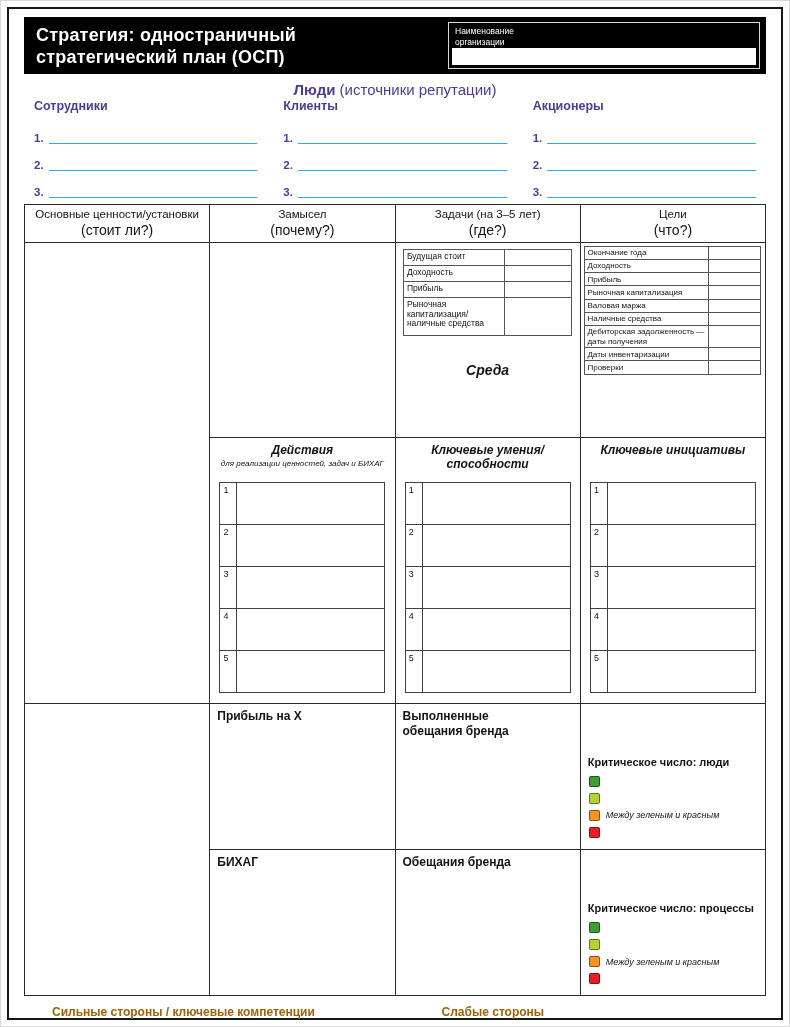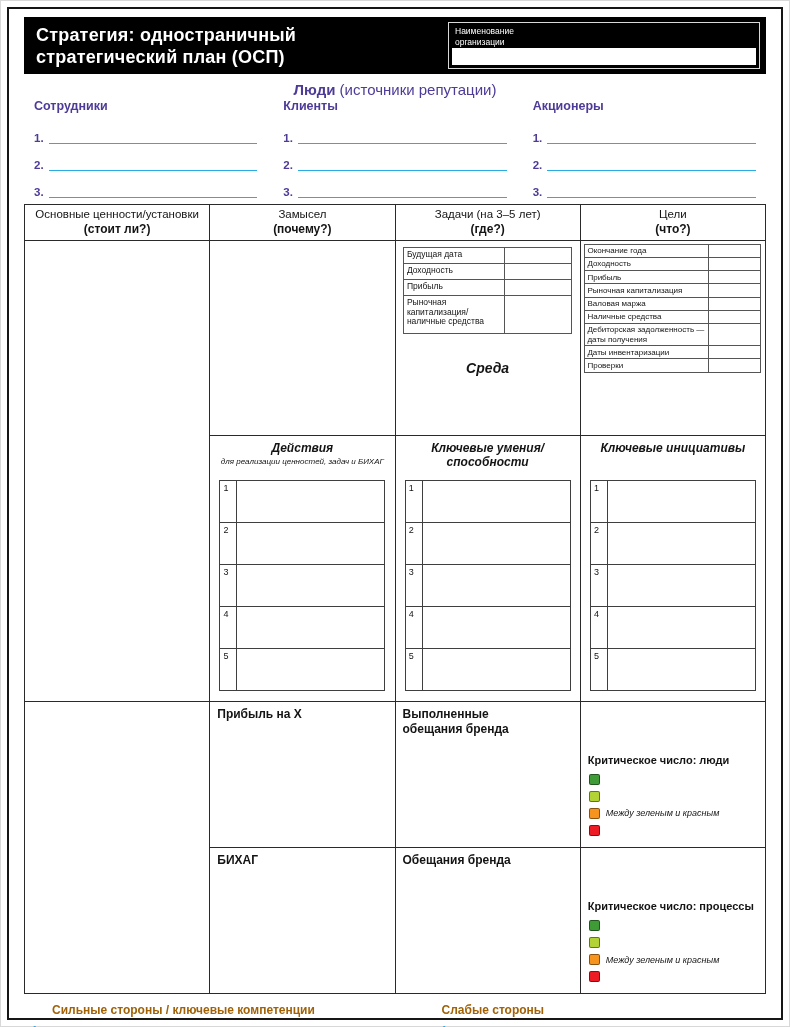--- a/index.html
+++ b/index.html
@@ -29,21 +29,21 @@
   .plabel { text-align:left; color:#4e3a97; font-weight:700; font-size:12.5px; height:18px; }
   .pline { display:flex; align-items:flex-end; height:27px; }
   .pnum { color:#4e3a97; font-weight:700; font-size:11.5px; margin-right:5px; line-height:1; }
   .fill { flex:1; border-bottom:1px solid #2aabe2; margin-bottom:0; height:100%; }
 
   
   table.main { width:100%; border-collapse:collapse; table-layout:fixed; margin-top:6px; }
   table.main th, table.main td { border:1px solid #2a2a2a; vertical-align:top; padding:0; }
   table.main th { padding:3px 2px 4px; text-align:center; }
   .h1 { font-size:11.5px; font-weight:400; line-height:1.2; }
-  .h2 { font-size:12px; font-weight:700; }
+  .h2 { font-size:14px; font-weight:400; }
   tr.rA > td { height:195px; }
   tr.rB > td { height:266px; }
   tr.rC > td { height:104px; }
   tr.rD > td { height:104px; }
 
   
   table.mini { border-collapse:collapse; margin:6px auto 0; width:92%; }
   table.mini td { border:1px solid #555; font-size:8.5px; padding:2px 3px; vertical-align:top; line-height:1.15; }
   table.mini td.lab { width:60%; }
   table.mini tr.s td { height:16px; }
@@ -178,21 +178,21 @@
             </th>
       </tr>
 
       <tr class="rA">
         <td rowspan="2"></td>
         <td></td>
         <td>
           <table class="mini">
             <tbody>
                   <tr class="s">
-                    <td class="lab">Будущая дата</td>
+                    <td class="lab">Будущая стоит</td>
                     <td></td>
                   </tr>
             <tr class="s">
                     <td class="lab">Доходность</td>
                     <td></td>
                   </tr>
             <tr class="s">
                     <td class="lab">Прибыль</td>
                     <td></td>
                   </tr>

